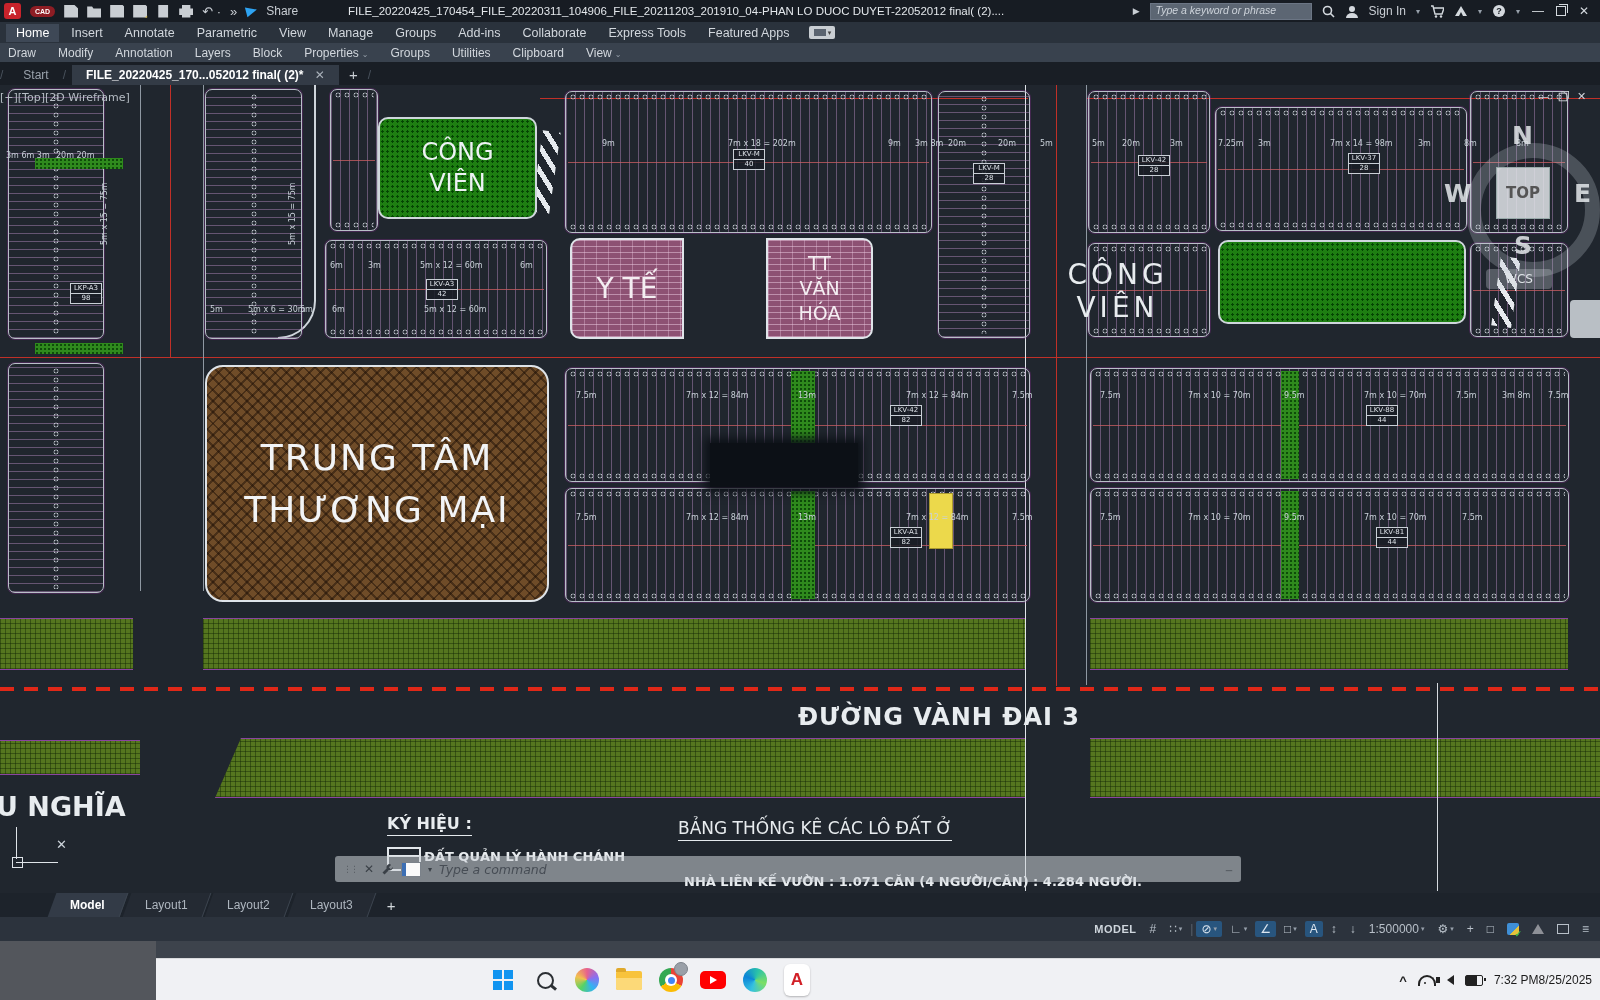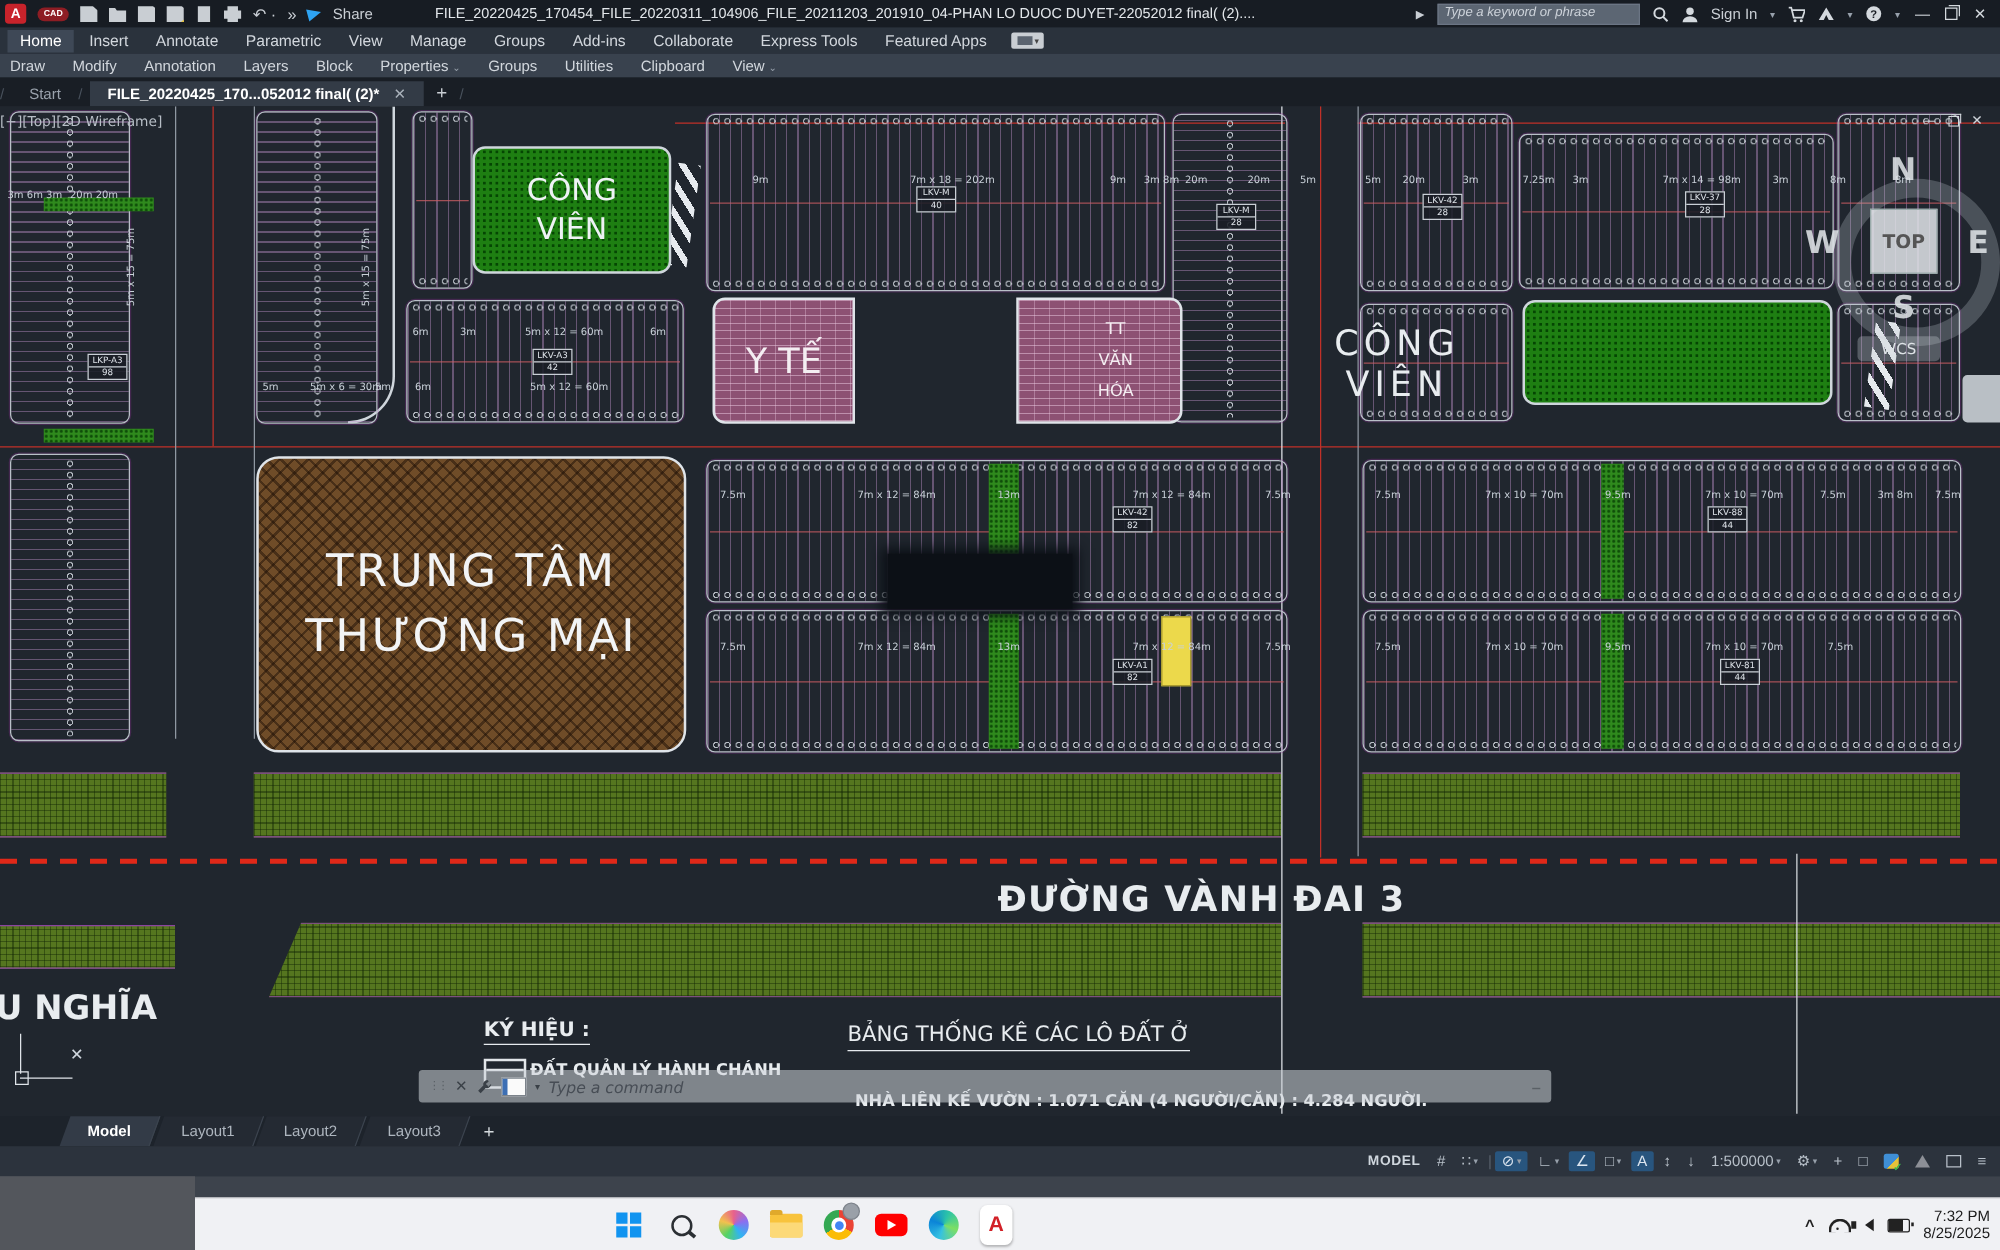--- a/index.html
+++ b/index.html
@@ -149,21 +149,21 @@
   .edge-ic{width:24px;height:24px;border-radius:50%;background:conic-gradient(from 200deg,#35c1e1,#0b84d8,#2bc3a8,#7ddf64,#35c1e1);}
   .acad-tile{width:32px;height:32px;background:#fff;border-radius:6px;box-shadow:0 1px 2px rgba(0,0,0,.25);display:flex;align-items:center;justify-content:center;color:#d22027;font-weight:800;font-size:17px;}
   #tb-right{position:absolute;right:8px;top:0;height:42px;display:flex;align-items:center;gap:11px;color:#1b1b1b;}
   .tray-ic{font-size:13px;color:#222;}
   .wifi-ic{width:14px;height:9px;border-top-left-radius:14px;border-top-right-radius:14px;border:2px solid #222;border-bottom:none;position:relative;}
   .wifi-ic::after{content:"";position:absolute;left:4px;top:5px;width:2px;height:2px;background:#222;border-radius:50%;}
   .spk-ic{width:0;height:0;border-top:5px solid transparent;border-bottom:5px solid transparent;border-right:7px solid #222;position:relative;}
   .spk-ic::before{content:"";position:absolute;left:-11px;top:-3px;width:4px;height:6px;background:#222;}
   .batt-ic{width:16px;height:9px;border:1.5px solid #222;border-radius:2px;position:relative;background:linear-gradient(90deg,#222 70%,transparent 70%);}
   .batt-ic::after{content:"";position:absolute;right:-4px;top:2px;width:2px;height:3px;background:#222;}
-  .clock{display:flex;flex-direction:column;align-items:flex-end;font-size:12px;line-height:13px;}
+  .clock{display:flex;align-items:center;font-size:12px;line-height:13px;}
   #corner-patch{position:absolute;left:0;top:941px;width:156px;height:59px;background:#53565c;}
 </style>
 </head>
 <body>
 
 <div id="app">
 
   <div id="titlebar">
     <div class="qat">
       <span class="acadA">A</span>
@@ -453,27 +453,27 @@
       <div class="vplabel">[−][Top][2D Wireframe]</div>
       <div class="dwinbtns">
       <span>—</span>
       <span class="restore-sq" style="transform:scale(.85);"></span>
       <span>✕</span>
     </div>
       <div class="park" style="left: 378px; top: 32px; width: 155px; height: 98px; font-size: 24px; line-height: 31px; white-space: pre-line;">CÔNG
 VIÊN</div>
       <div class="park" style="left: 1218px; top: 155px; width: 244px; height: 80px; white-space: pre-line;"></div>
       <div class="civic brick" style="left: 570px; top: 153px; width: 110px; height: 97px; border-radius: 10px 0px 0px 10px; font-size: 28px; white-space: pre-line;">Y TẾ</div>
-      <div class="civic brick" style="left: 813px; top: 153px; width: 103px; height: 97px; border-radius: 0px 10px 10px 0px; font-size: 13px; line-height: 25px; white-space: pre-line; padding-left: 26px;">TT
+      <div class="civic brick" style="left: 766px; top: 153px; width: 103px; height: 97px; border-radius: 0px 10px 10px 0px; font-size: 19px; line-height: 25px; white-space: pre-line;">TT
 VĂN
 HÓA</div>
       <div class="tttm" style="left: 205px; top: 280px; width: 340px; height: 233px; white-space: pre-line;">TRUNG TÂM
 THƯƠNG MẠI</div>
       <div class="bigtxt" style="left: 1020px; top: 173px; width: 195px; text-align: center; font-size: 28px; letter-spacing: 4px; white-space: pre-line;">CÔNG VIÊN</div>
-      <div class="bigtxt" style="left: 798px; top: 618px; font-size: 28px; font-weight: bold; letter-spacing: 1px; white-space: pre-line;">ĐƯỜNG VÀNH ĐAI 3</div>
+      <div class="bigtxt" style="left: 798px; top: 618px; font-size: 24px; font-weight: bold; letter-spacing: 1px; white-space: pre-line;">ĐƯỜNG VÀNH ĐAI 3</div>
       <div class="bigtxt" style="left: -4px; top: 706px; font-size: 27px; font-weight: bold; white-space: pre-line;">U NGHĨA</div>
       <div class="bigtxt" style="left: 387px; top: 729px; font-size: 16px; font-weight: bold; white-space: pre-line;"><span class="underlined">KÝ HIỆU :</span></div>
       <div class="bigtxt" style="left: 678px; top: 733px; font-size: 17px; white-space: pre-line;"><span class="underlined">BẢNG THỐNG KÊ CÁC LÔ ĐẤT Ở</span></div>
       <div class="legsym" style="left:387px;top:762px;"></div>
       <div class="bigtxt" style="left: 424px; top: 764px; font-size: 13px; font-weight: bold; white-space: pre-line;">ĐẤT QUẢN LÝ HÀNH CHÁNH</div>
       <div class="bigtxt" style="left: 684px; top: 789px; font-size: 13px; font-weight: bold; white-space: pre-line;">NHÀ LIÊN KẾ VƯỜN : 1.071 CĂN (4 NGƯỜI/CĂN) : 4.284 NGƯỜI.</div>
       <div class="ucs-line" style="left:16px;top:742px;width:1px;height:32px;"></div>
       <div class="ucs-line" style="left:16px;top:777px;width:42px;height:1px;"></div>
       <div class="ucs-sq" style="left:12px;top:772px;"></div>
       <div class="ucs-x" style="left:56px;top:752px;">✕</div>

